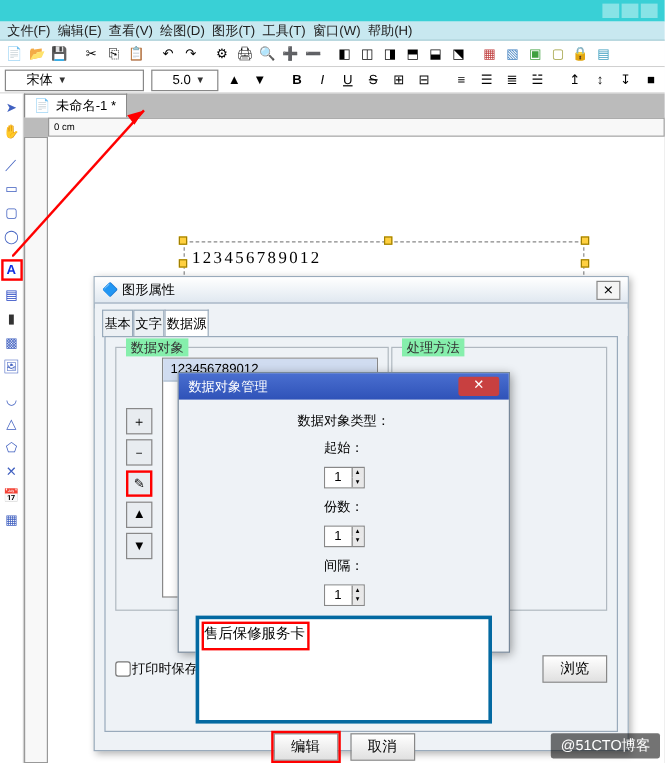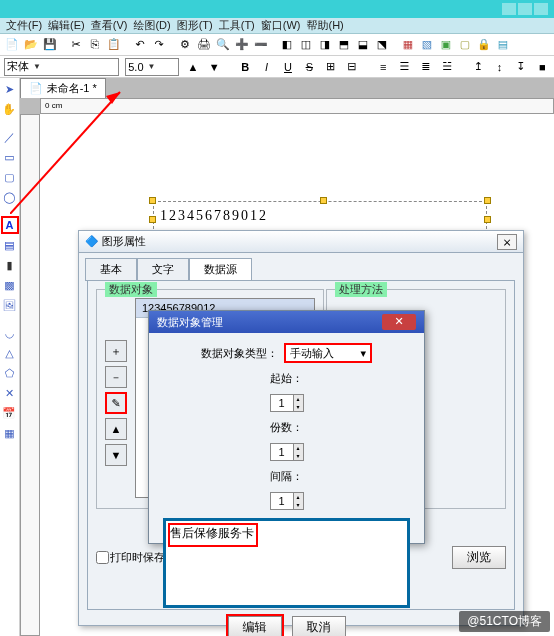--- a/index.html
+++ b/index.html
@@ -9,21 +9,21 @@
 .win-btn { margin-left: auto; display: flex; gap: 2px; }
 .win-btn span { width: 14px; height: 12px; background: rgba(255,255,255,.4); display: inline-block; }
 
 .menu-bar { background: #c8e8f0; height: 16px; display: flex; gap: 6px; padding: 0 6px; font-size: 11px; color: #222; align-items: center; border-bottom: 1px solid #a0c8d0; }
 
 .tool-row { background: #fff; border-bottom: 1px solid #d0d0d0; height: 22px; display: flex; align-items: center; padding: 0 4px; gap: 3px; }
 .tbtn { width: 16px; height: 16px; display: inline-flex; align-items: center; justify-content: center; font-size: 11px; cursor: pointer; }
 .sep { width: 4px; }
 
 .font-row { background: #fff; border-bottom: 1px solid #d0d0d0; height: 22px; display: flex; align-items: center; padding: 0 4px; gap: 6px; }
-.combo { border: 1px solid #888; background: #fff; height: 18px; display: flex; align-items: center; padding: 0 2px; gap: 4px; font-size: 11px; }
+.combo { border: 1px solid #888; background: #fff; height: 18px; display: flex; align-items: center; padding: 0 17px; gap: 4px; font-size: 11px; }
 .combo .caret { color: #333; font-size: 8px; }
 
 .main { position: absolute; top: 78px; left: 0; right: 0; bottom: 0; display: flex; }
 .vtools { width: 20px; background: #fff; border-right: 1px solid #d0d0d0; display: flex; flex-direction: column; align-items: center; gap: 2px; padding-top: 2px; }
 .vtools .tbtn { height: 18px; color: #4060c0; }
 .vtools .tbtn.text-tool { border: 2px solid #ff0000; color: #1030e0; font-weight: bold; width: 18px; height: 18px; }
 
 .ruler-area { flex: 1; position: relative; background: #bbb; }
 .doc-tab { position: absolute; top: 0; left: 0; background: #fff; border: 1px solid #888; border-bottom: none; padding: 2px 8px; font-size: 11px; display: flex; align-items: center; gap: 4px; }
 .ruler-h { position: absolute; top: 20px; left: 20px; right: 0; height: 16px; background: #f8f8f8; border: 1px solid #999; font-size: 8px; }
@@ -34,21 +34,21 @@
 .sel-handle { position: absolute; width: 7px; height: 7px; background: #ffd040; border: 1px solid #a08000; }
 .sel-border { position: absolute; inset: 3px; border: 1px dashed #888; }
 .text-content { position: absolute; top: 10px; left: 10px; font-size: 14px; font-family: serif; letter-spacing: 2px; color: #000; }
 
 .red-arrow { position: absolute; top: 84px; left: 10px; width: 130px; height: 130px; pointer-events: none; z-index: 3; }
 
 .dialog1 { position: absolute; top: 230px; left: 78px; width: 446px; height: 396px; background: #eef2f6; border: 1px solid #9ab; box-shadow: 2px 2px 6px rgba(0,0,0,.3); z-index: 5; }
 .dlg-title { background: linear-gradient(#fff,#e0e8f0); height: 22px; display: flex; align-items: center; padding: 0 6px; font-size: 11px; border-bottom: 1px solid #9ab; }
 .dlg-close { margin-left: auto; width: 20px; height: 16px; border: 1px solid #888; background: #f4f4f4; text-align: center; line-height: 14px; font-size: 11px; cursor: pointer; }
 .tabs { display: flex; background: #eef2f6; padding-left: 6px; margin-top: 4px; }
-.tab { padding: 3px 14px; border: 1px solid #9ab; background: #ecf0f4; font-size: 11px; position: relative; top: 1px; cursor: pointer; }
+.tab { padding: 3px 1px; border: 1px solid #9ab; background: #ecf0f4; font-size: 11px; position: relative; top: 1px; cursor: pointer; }
 .tab.active { background: #fff; border-bottom-color: #fff; }
 .tab-panel { margin: 0 8px 8px 8px; border: 1px solid #9ab; background: #eef2f6; height: 330px; padding: 8px; position: relative; }
 
 .group { border: 1px solid #b0b8c0; padding: 8px; margin-bottom: 6px; position: relative; }
 .group-title { position: absolute; top: -8px; left: 8px; background: #86efac; padding: 0 4px; font-size: 11px; color: #333; }
 .left-col { position: absolute; left: 8px; top: 8px; width: 228px; }
 .right-col { position: absolute; right: 8px; top: 8px; width: 180px; }
 
 .data-list { width: 100%; height: 180px; border: 1px solid #888; background: #fff; }
 .data-list .row { padding: 3px 6px; font-size: 11px; background: #d0dcf0; border-bottom: 1px solid #b0c0d0; }
@@ -265,24 +265,20 @@
 </div>
 
 <div class="dialog2">
   <div class="dlg2-title">
     <span>数据对象管理</span>
     <span class="dlg2-close">✕</span>
   </div>
   <div class="dlg2-body">
     <div class="type-row">
       <label>数据对象类型：</label>
-      <div class="type-combo">
-        <span>手动输入</span>
-        <span>▾</span>
-      </div>
     </div>
     <div class="nums-row">
       <span>起始：</span>
       <div class="spin">
         <input value="1" style="">
         <div class="ud">
             <span>▴</span>
             <span>▾</span>
           </div>
       </div>

